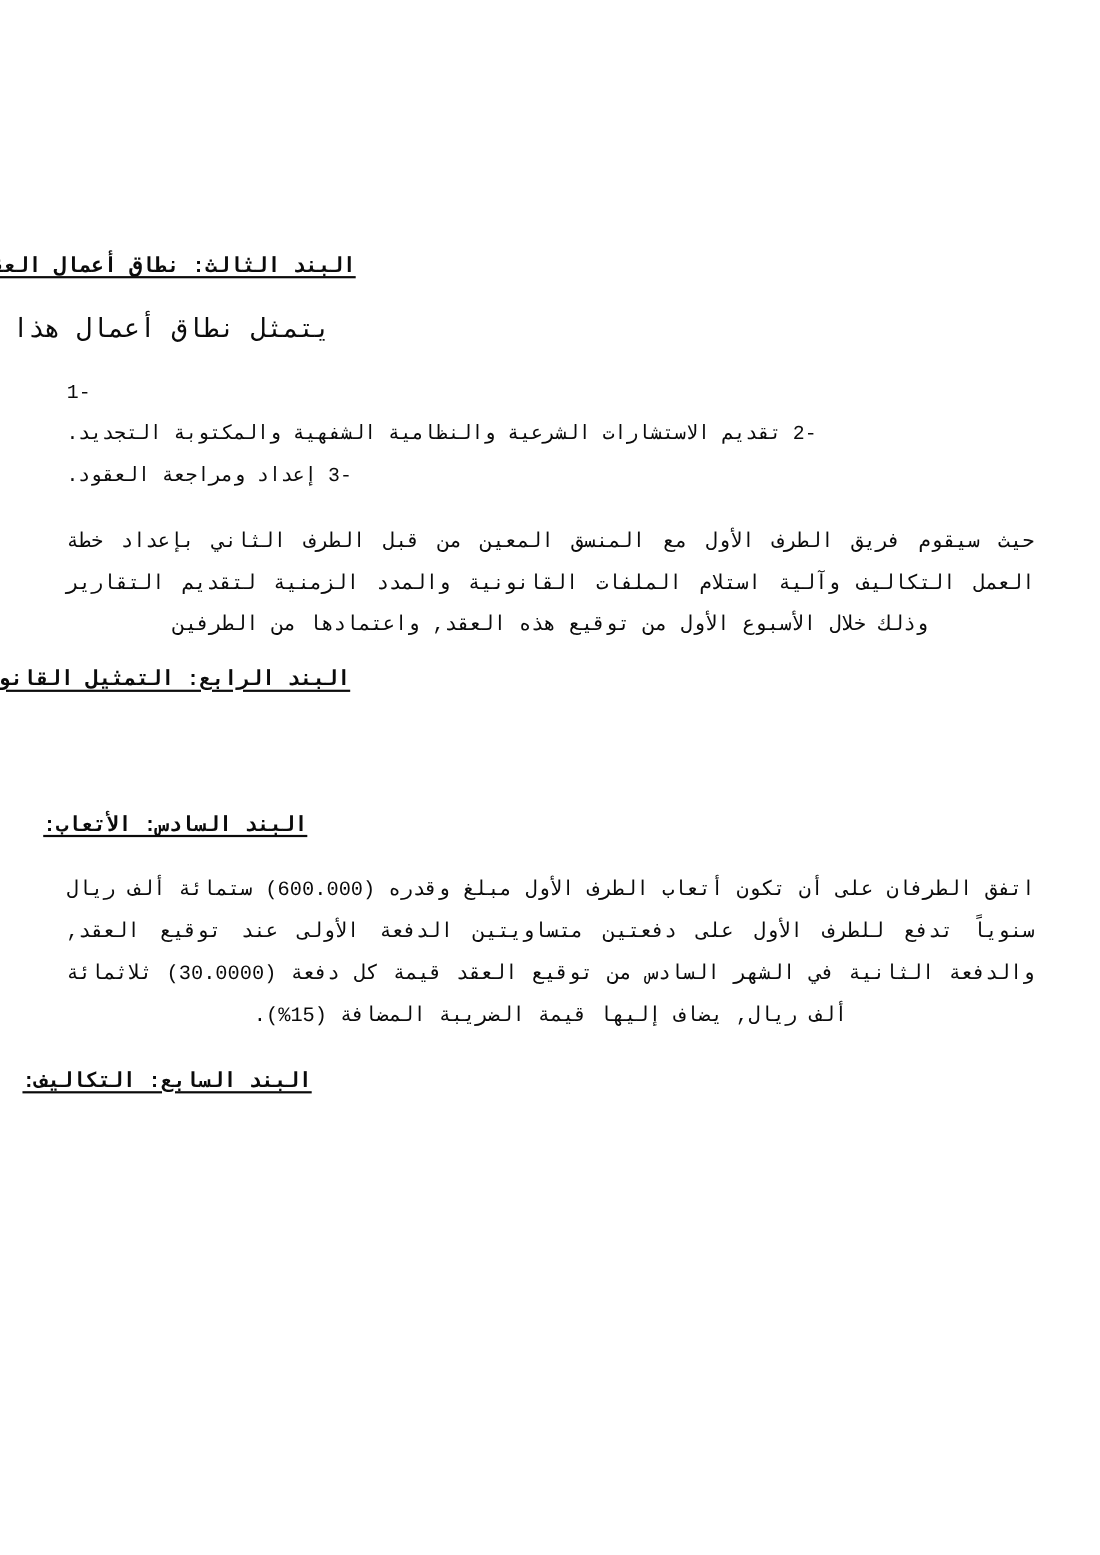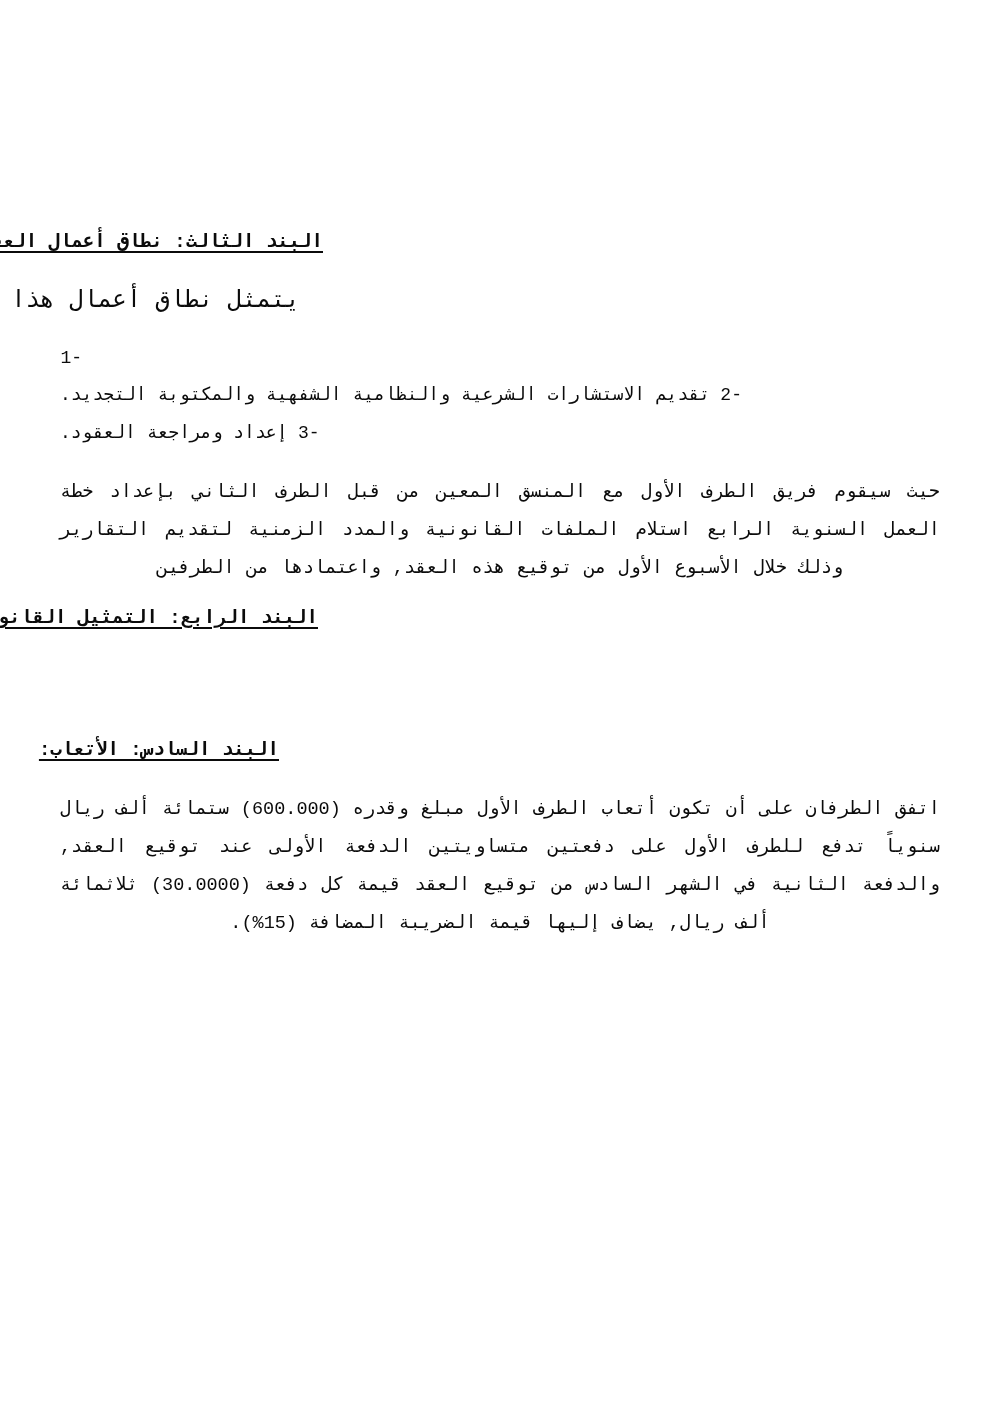--- a/index.html
+++ b/index.html
@@ -122,21 +122,21 @@
         <span>تقديم الاستشارات الشرعية والنظامية الشفهية والمكتوبة التجديد.</span>
       </li>
       <li class="num-item">
         <span class="num-marker">3-</span>
         <span>إعداد ومراجعة العقود.</span>
       </li>
     </ul>
 
     <div class="spacer-sm"></div>
 
-    <p class="body-para last-center">حيث سيقوم فريق الطرف الأول مع المنسق المعين من قبل الطرف الثاني بإعداد خطة العمل السنوية الرابع استلام الملفات القانونية والمدد الزمنية لتقديم التقارير وذلك خلال الأسبوع الأول من توقيع هذه العقد, واعتمادها من الطرفين</p>
+    <p class="body-para last-center">حيث سيقوم فريق الطرف الأول مع المنسق المعين من قبل الطرف الثاني بإعداد خطة العمل التكاليف وآلية استلام الملفات القانونية والمدد الزمنية لتقديم التقارير وذلك خلال الأسبوع الأول من توقيع هذه العقد, واعتمادها من الطرفين</p>
 
     <div class="spacer-sm"></div>
 
     <div class="h-row h4">
       <div class="clause-heading"><span class="ul">البند الرابع: التمثيل القانوني .</span></div>
     </div>
 
     <div class="spacer-md"></div>
 
 
@@ -151,18 +151,21 @@
     <div class="h-row h6">
       <div class="clause-heading"><span class="ul">البند السادس: الأتعاب:</span></div>
     </div>
 
     <div class="spacer-md"></div>
 
     <p class="body-para last-center">اتفق الطرفان على أن تكون أتعاب الطرف الأول مبلغ وقدره (600.000) ستمائة ألف ريال سنوياً تدفع للطرف الأول على دفعتين متساويتين الدفعة الأولى عند توقيع العقد, والدفعة الثانية في الشهر السادس من توقيع العقد قيمة كل دفعة (30.0000) ثلاثمائة ألف ريال, يضاف إليها قيمة الضريبة المضافة (15%).</p>
 
     <div class="spacer-md"></div>
 
+    <div class="h-row h7">
+      <div class="clause-heading"><span class="ul">البند السابع: التكاليف:</span></div>
+    </div>
 
     <div class="spacer-md"></div>
 
 
   </div>
 </div>
 
 </body></html>

